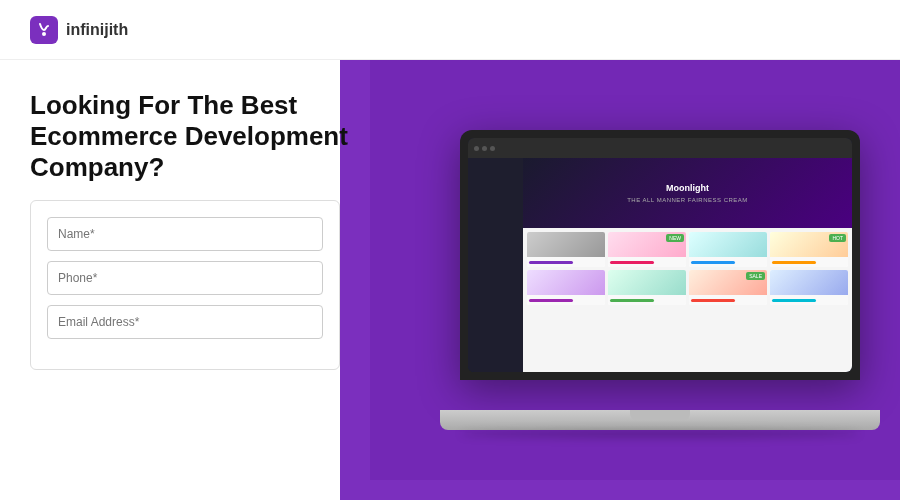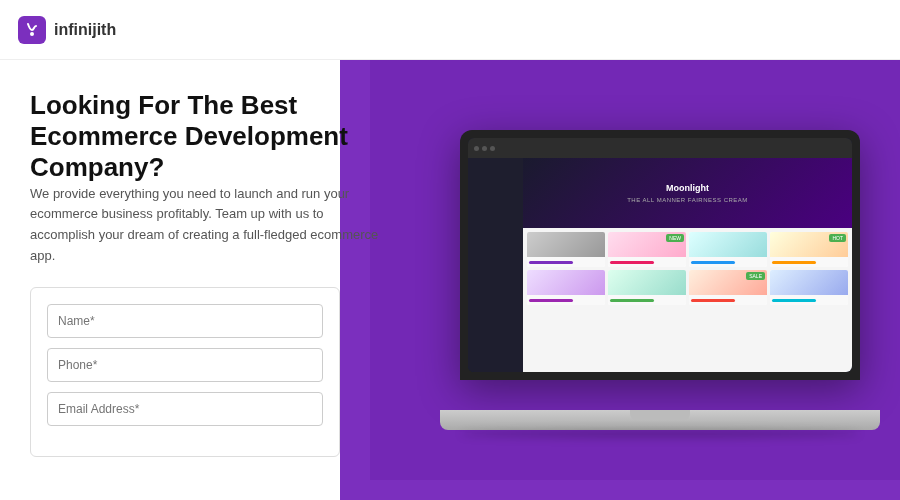--- a/index.html
+++ b/index.html
@@ -10,21 +10,21 @@
       font-family: Arial, sans-serif;
       background: #fff;
       position: relative;
     }
 
     
     .header {
       display: flex;
       align-items: center;
       justify-content: space-between;
-      padding: 0 18px;
+      padding: 0 30px;
       height: 60px;
       background: #fff;
       position: relative;
       z-index: 10;
       border-bottom: 1px solid #eee;
     }
     .logo {
       display: flex;
       align-items: center;
       gap: 8px;
@@ -109,20 +109,21 @@
     .left-content {
       width: 420px;
       padding: 30px 30px 20px 30px;
       flex-shrink: 0;
     }
     .hero-title {
       font-size: 26px;
       font-weight: 800;
       color: #111;
       line-height: 1.2;
+      margin-bottom: 16px;
     }
     .hero-desc {
       font-size: 13px;
       color: #555;
       line-height: 1.6;
       margin-bottom: 20px;
       max-width: 380px;
     }
 
     
@@ -352,21 +353,20 @@
     <a class="nav-item">Clients</a>
     <a class="nav-item">Blog</a>
     <a class="nav-item">Contact</a>
   </nav>
 </header>
 
 <div class="main">
 
   <div class="left-content">
     <h1 class="hero-title">Looking For The Best Ecommerce Development Company?</h1>
-    <p class="hero-desc">We provide everything you need to launch and run your ecommerce business profitably. Team up with us to accomplish your dream of creating a full-fledged ecommerce app.</p>
 
     <div class="form-box">
       <input class="form-input" type="text" placeholder="Name*" style="">
       <input class="form-input" type="text" placeholder="Phone*" style="">
       <input class="form-input" type="email" placeholder="Email Address*" style="">
     </div>
   </div>
 
   <div class="right-content">
     <div class="laptop-wrapper">

